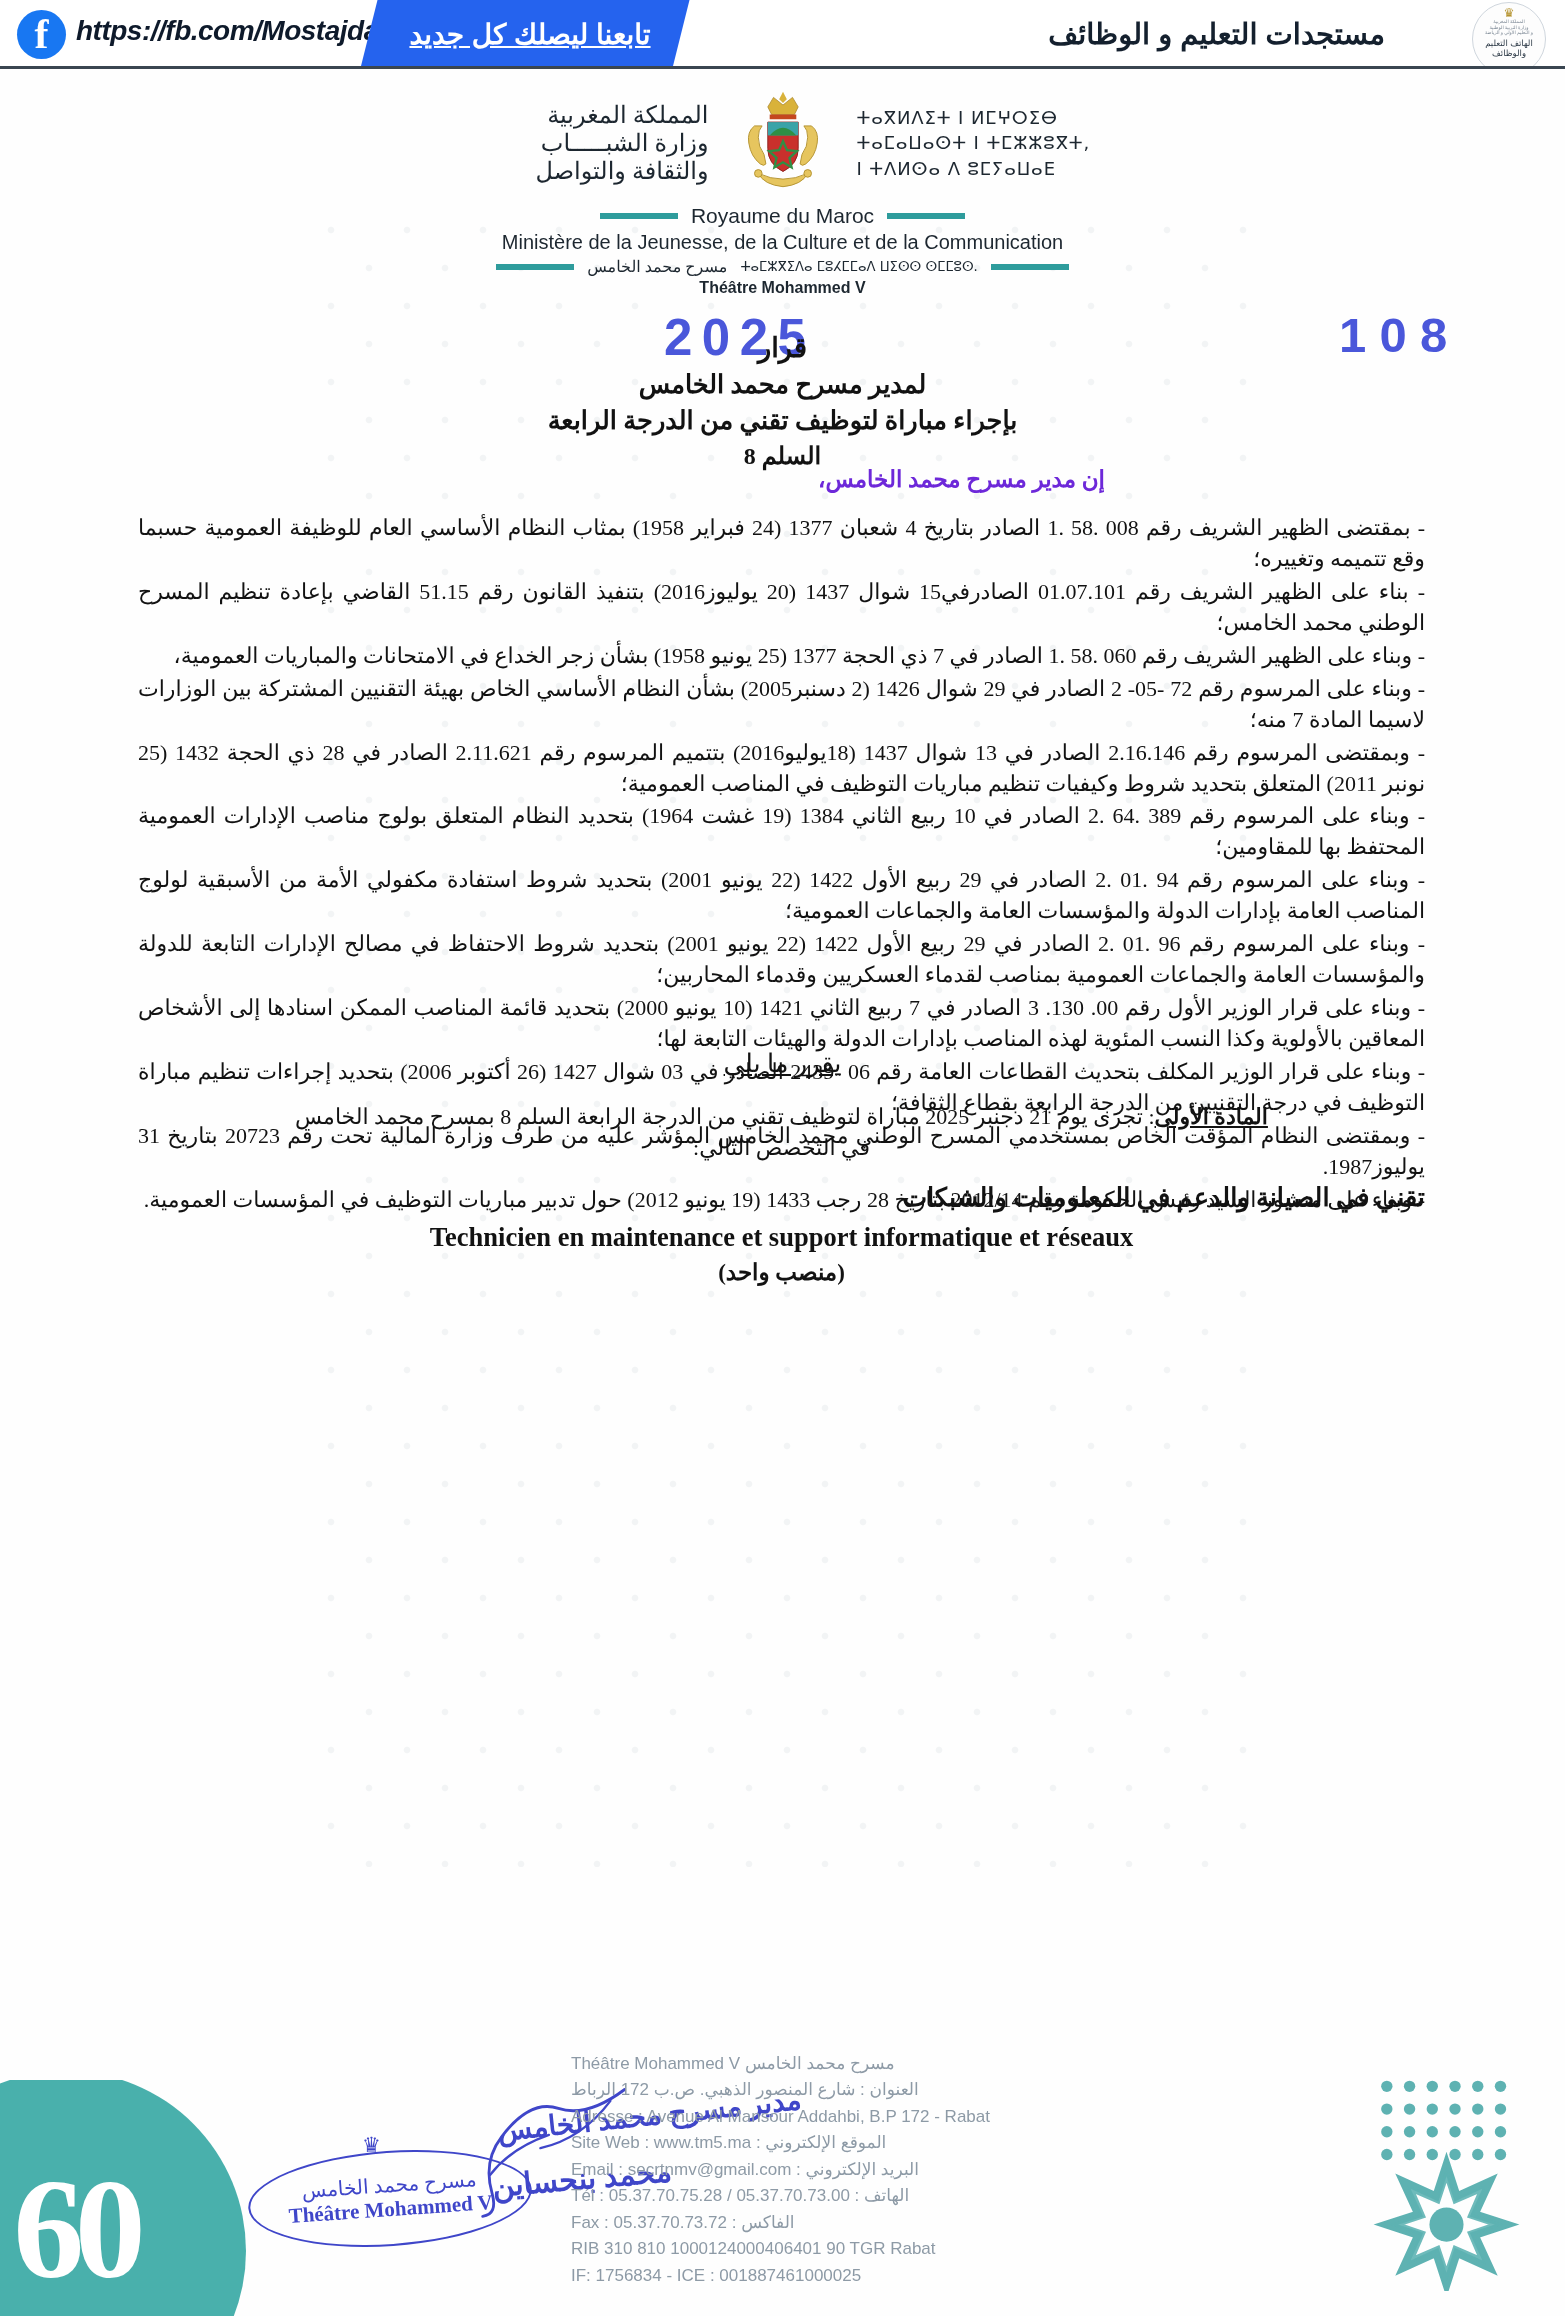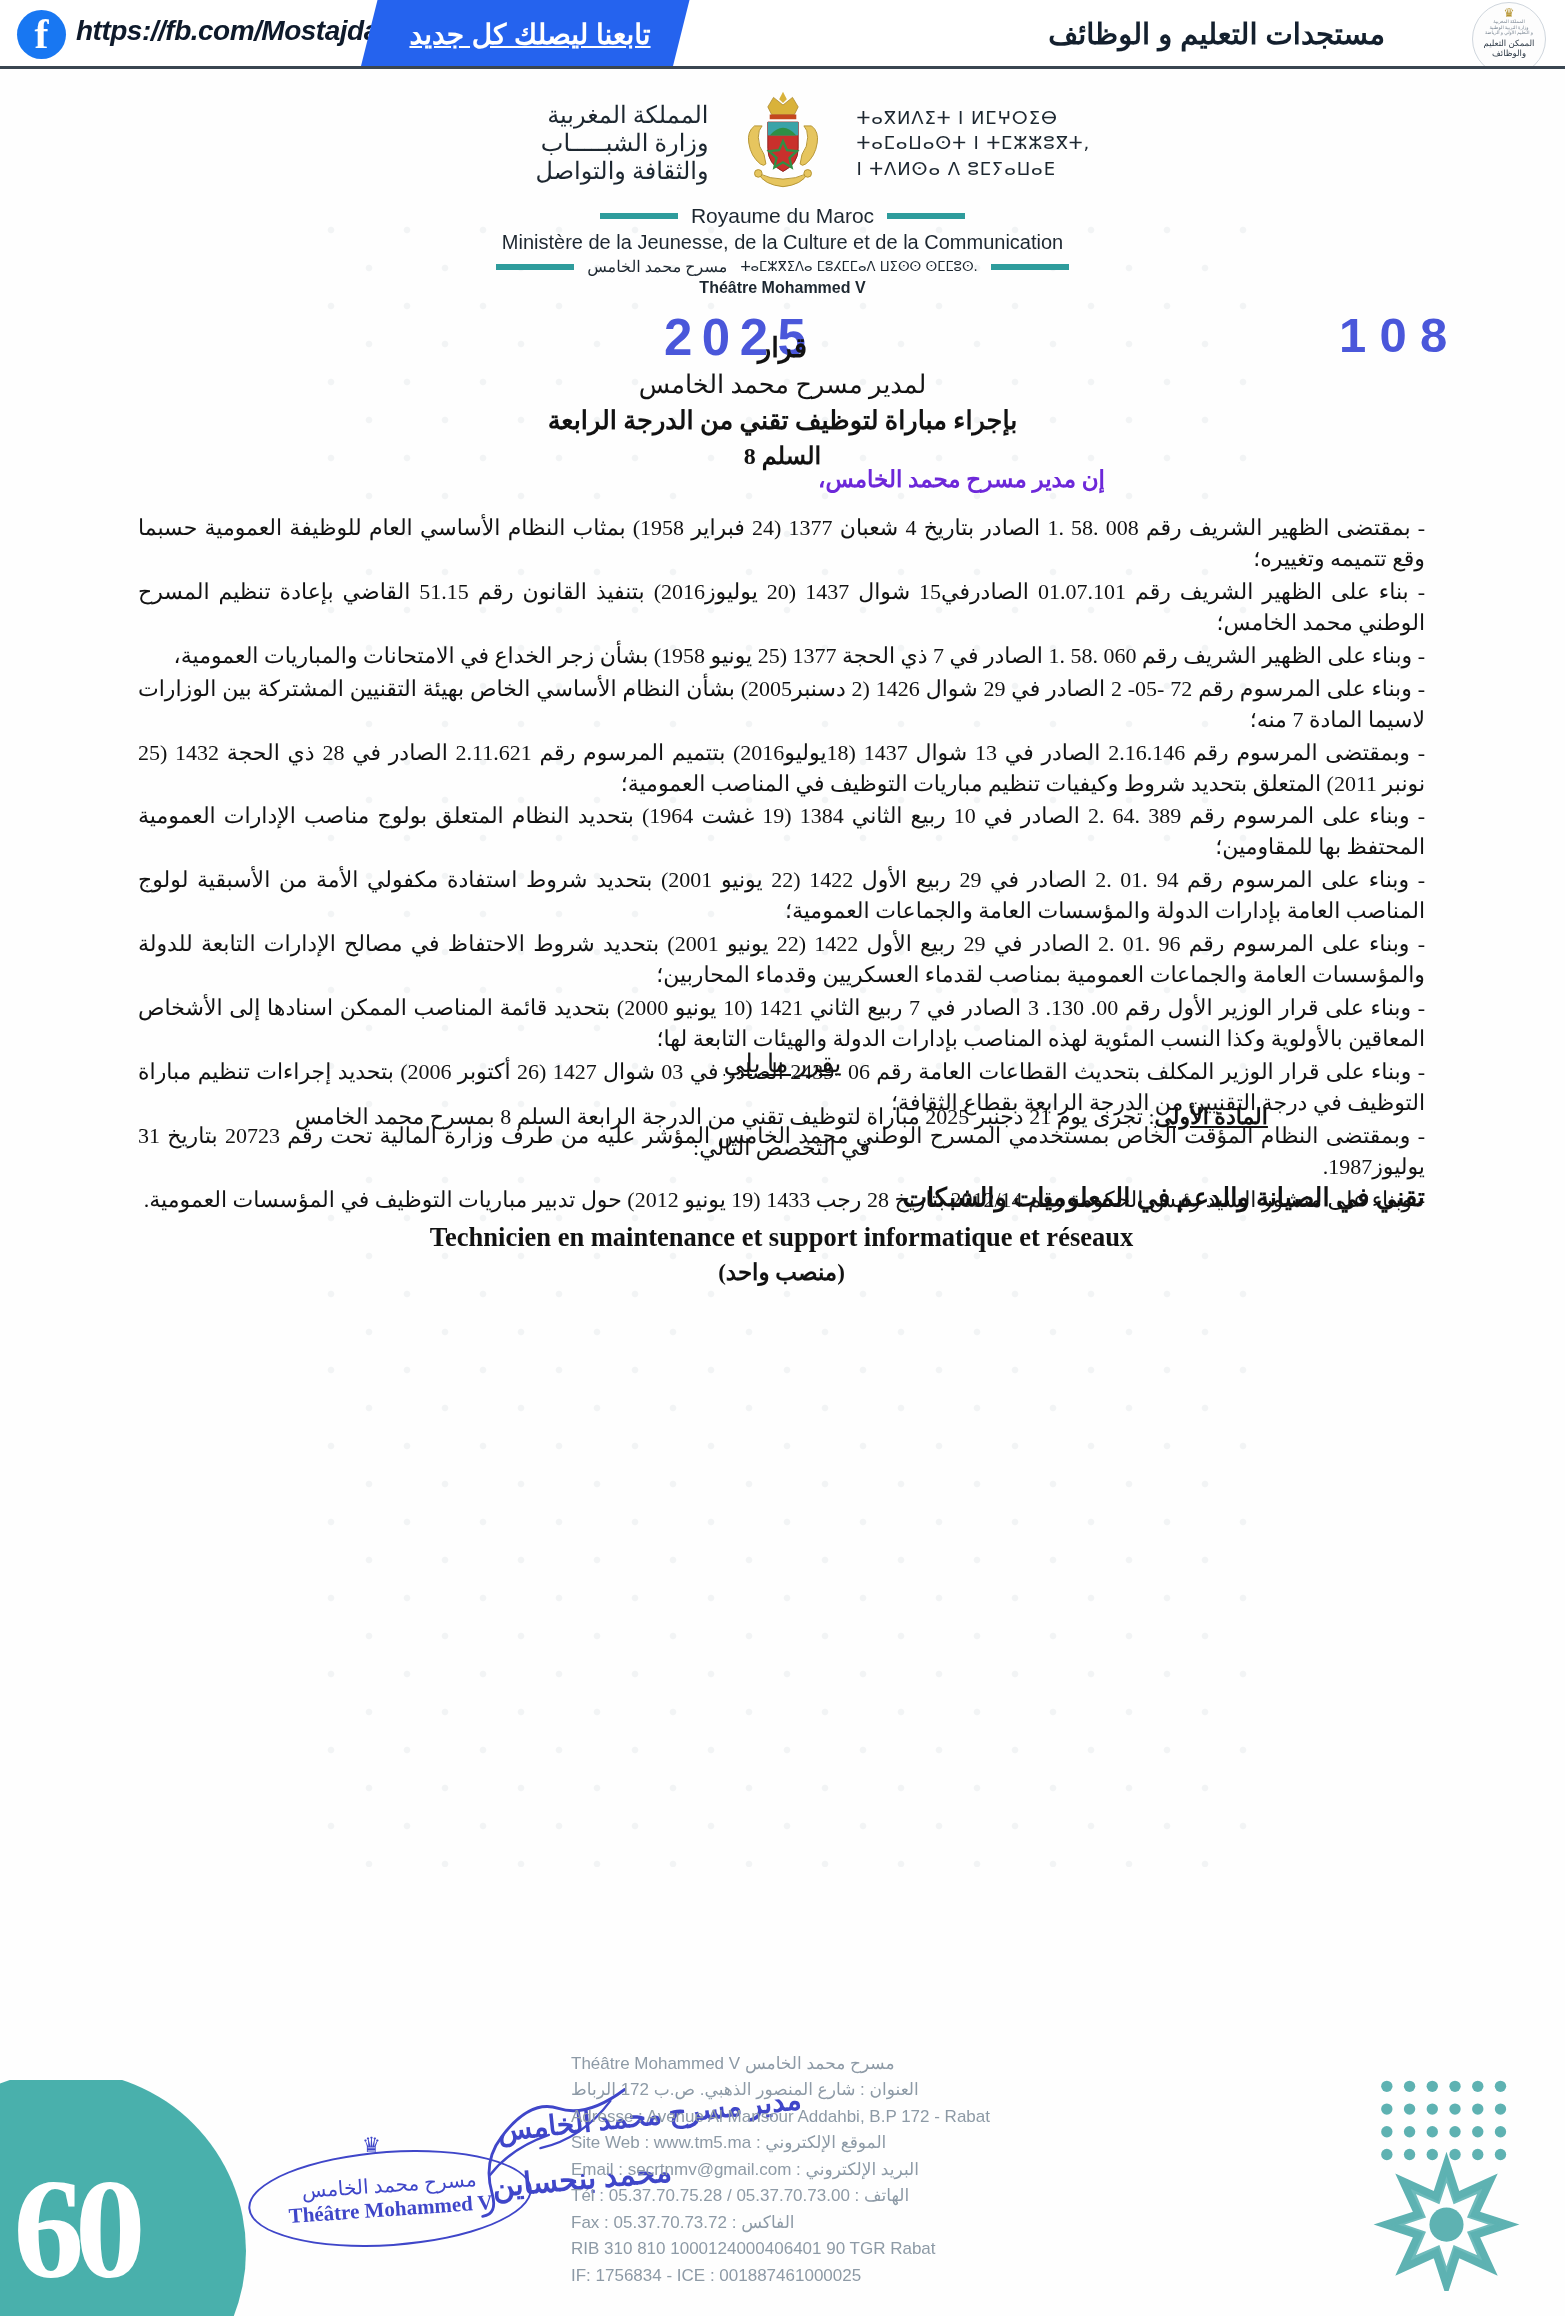--- a/index.html
+++ b/index.html
@@ -135,21 +135,21 @@
   .stamp-year{ top:239px; left:664px; font-size:51px; }
   .stamp-num{ top:238px; left:1339px; font-size:49px; letter-spacing:13.2px; }
 
   
   .title-block{
     position:absolute; top:260px; left:0; width:1565px;
     text-align:center; direction:rtl;
     font-family:"Liberation Serif", serif; color:#121212;
   }
   .t-decision{ font-size:27.4px; font-weight:bold; line-height:38px; }
-  .t-l1{ font-size:25.6px; font-weight:normal; line-height:36px; }
+  .t-l1{ font-size:25.6px; font-weight:bold; line-height:36px; }
   .t-l2{ font-size:25.6px; font-weight:bold; line-height:36px; }
   .t-l3{ font-size:24px; font-weight:bold; line-height:34px; }
 
   
   .intro{
     position:absolute; top:397px; right:460px;
     direction:rtl; font-size:23px; font-weight:bold;
     font-family:"Liberation Serif", serif; color:#6d28d9;
   }
 
@@ -260,21 +260,21 @@
     <div class="fb-logo">f</div>
     <div class="fb-url">https://fb.com/MostajdatMaroc</div>
     <div class="fb-slant"></div>
     <div class="fb-slant-text">تابعنا ليصلك كل جديد</div>
     <div class="fb-right-text">مستجدات التعليم و الوظائف</div>
     <div class="fb-seal">
       <div class="fb-seal-crown">♛</div>
       <div class="fb-seal-sub">المملكة المغربية</div>
       <div class="fb-seal-sub">وزارة التربية الوطنية</div>
       <div class="fb-seal-sub">و التعليم الأولي و الرياضة</div>
-      <div class="fb-seal-l1">الممكن التعليم</div>
+      <div class="fb-seal-l1">الهاتف التعليم</div>
       <div class="fb-seal-l2">والوظائف</div>
     </div>
   </div>
 </div>
 <div class="banner-rule"></div>
 
 <div class="page">
 
   <div class="watermark"></div>
 

